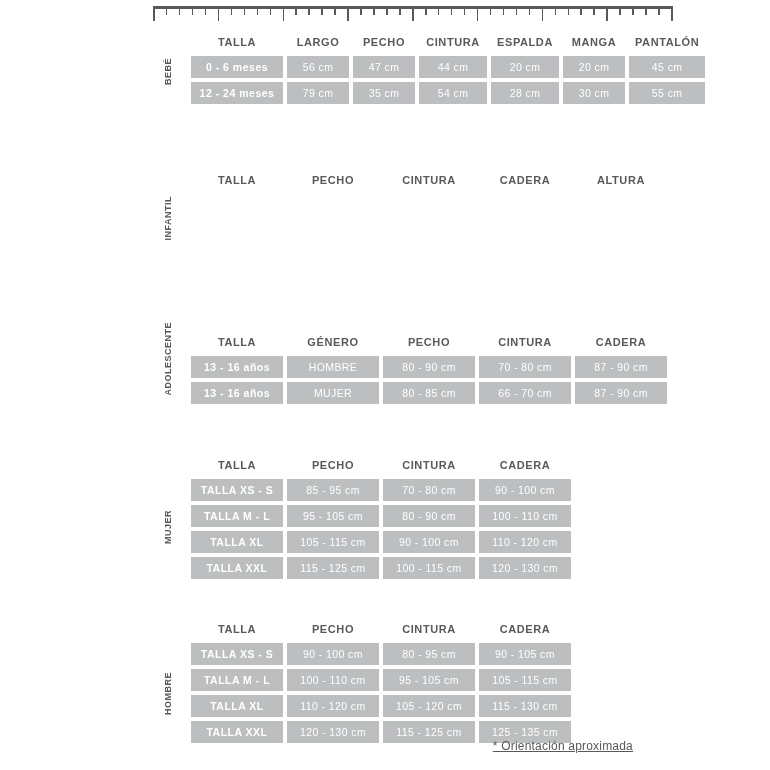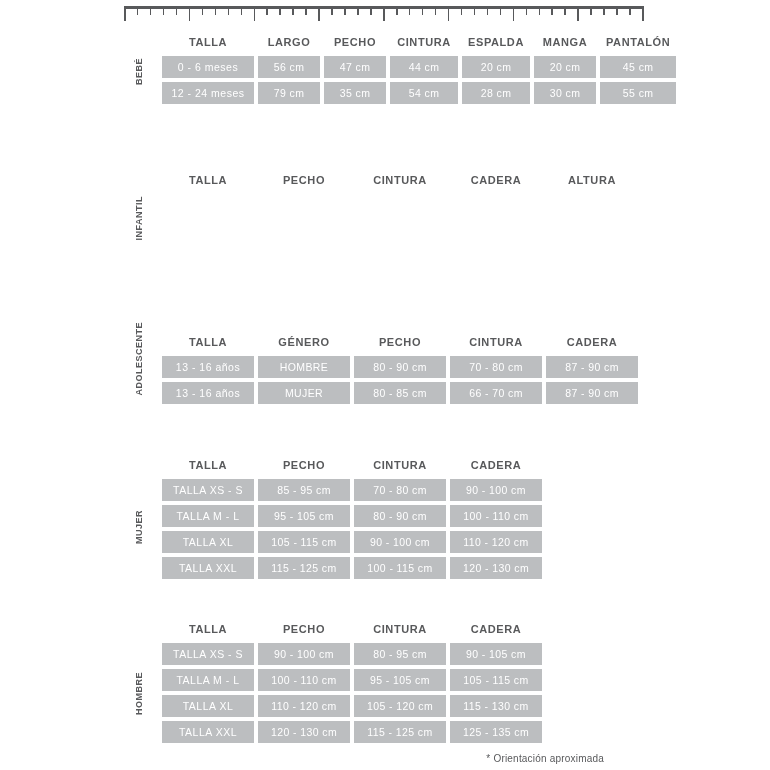--- a/index.html
+++ b/index.html
@@ -12,20 +12,21 @@
     height: 770px;
     font-family: "Liberation Sans", sans-serif;
     color: #58595b;
     position: relative;
     overflow: hidden;
   }
   .page {
     position: relative;
     width: 626px;
     height: 770px;
+    margin-left: 29px;
   }
 
   
   .ruler {
     position: absolute;
     left: 124px;
     top: 6px;
     width: 520px;
     height: 18px;
   }
@@ -95,31 +96,32 @@
   table.sz td {
     background: #bcbec0;
     color: #ffffff;
     text-align: center;
     padding: 5px 6px;
     white-space: nowrap;
     letter-spacing: 0.4px;
     font-size: 10.5px;
   }
   table.sz td.first {
-    font-weight: normal;
+    font-weight: bold;
     letter-spacing: 0.5px;
   }
 
   .footnote {
     position: absolute;
     right: 22px;
-    bottom: 6px;
-    font-size: 10px;
+    bottom: 17px;
+    font-size: 12px;
     color: #58595b;
     letter-spacing: 0.2px;
+    text-decoration: underline;
   }
 </style>
 </head>
 <body>
 
 <div class="page">
 
   <div class="ruler">
     <div class="bar"></div>
     <div class="ticks">

